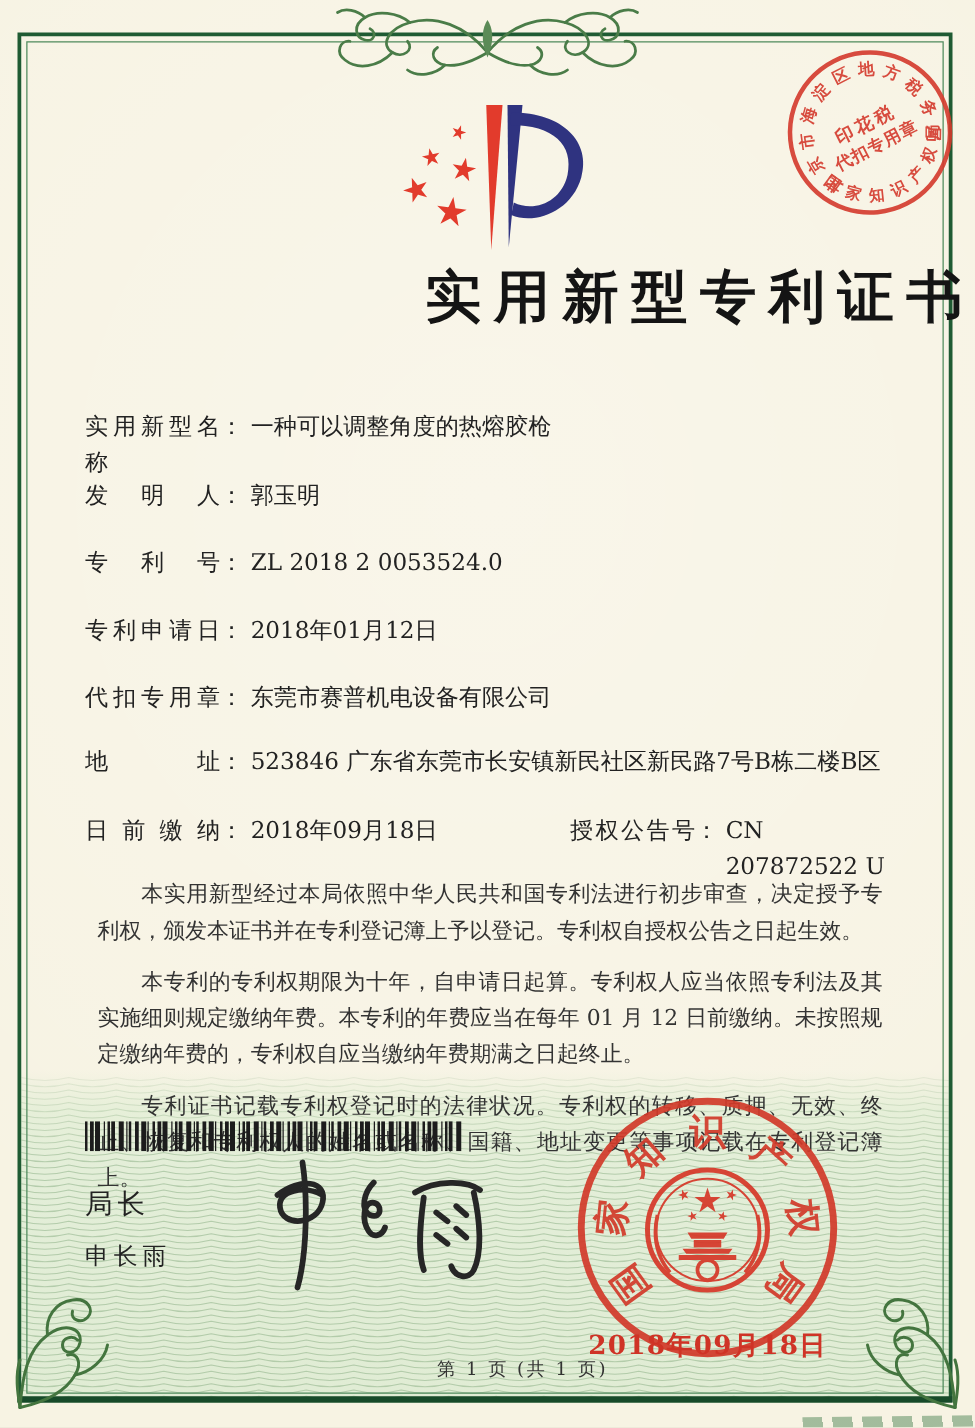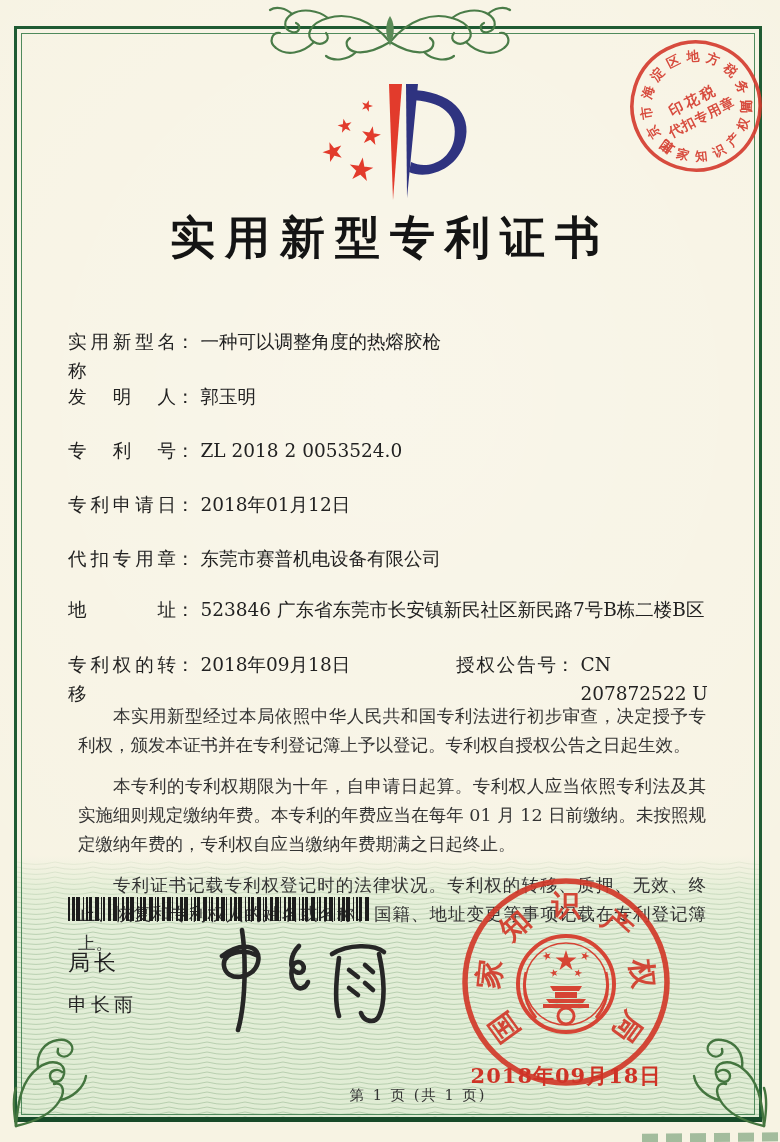--- a/index.html
+++ b/index.html
@@ -18,21 +18,21 @@
     border:1px solid #4f8a5c;}
   .frame-outer::after{content:""; position:absolute; left:-3px; right:-3px; bottom:-3px;
     height:5px; background:#174a29;}
   
   .band{position:absolute; left:17px; right:21px; top:856px; bottom:23px;
     background:linear-gradient(180deg, rgba(226,238,214,0) 0%, rgba(225,238,213,.75) 12%, #e3eed8 32%, #e0ecd4 100%);}
   .band svg{position:absolute; inset:0; width:100%; height:100%;}
   
   .cert-no{position:absolute; left:68px; top:84px; font-size:18px; letter-spacing:3px; color:#1d1d1d;}
   .logo{position:absolute; left:303px; top:80px; width:174px; height:128px;}
-  .title{position:absolute; left:0; top:208px; width:100%; text-align:center;
+  .title{position:absolute; left:0; top:208px; width:100%; text-align:right;
     font-size:45px; font-weight:700; letter-spacing:10px; color:#141414;}
   
   .fields{position:absolute; left:68px; top:0; width:650px; font-size:18.5px; color:#222;}
   .row{position:absolute; left:0; display:flex; align-items:flex-start; line-height:1.55;}
   .flabel{display:inline-block; width:108px; text-align:justify; text-align-last:justify; flex:0 0 108px;}
   .fcolon{flex:0 0 auto; margin-right:6px;}
   .fvalue{flex:0 1 auto; max-width:520px;}
   .grant-right{position:absolute; left:388px; top:0; display:flex; line-height:1.55;}
   .grant-right .flabel{width:100px; flex-basis:100px;}
   
@@ -211,21 +211,21 @@
       <span class="flabel">代扣专用章</span>
         <span class="fcolon">：</span>
       <span class="fvalue">东莞市赛普机电设备有限公司</span>
     </div>
     <div class="row" style="top:596px">
       <span class="flabel">地址</span>
         <span class="fcolon">：</span>
       <span class="fvalue" style="max-width:528px">523846 广东省东莞市长安镇新民社区新民路7号B栋二楼B区</span>
     </div>
     <div class="row" style="top:651px; width:650px">
-      <span class="flabel">专利权的转移</span>
+      <span class="flabel">日前缴纳</span>
         <span class="fcolon">：</span>
       <span class="fvalue">2018年09月18日</span>
       <span class="grant-right">
         <span class="flabel">授权公告号</span>
           <span class="fcolon">：</span>
         <span class="fvalue">CN 207872522 U</span>
       </span>
     </div>
   </div>
 

